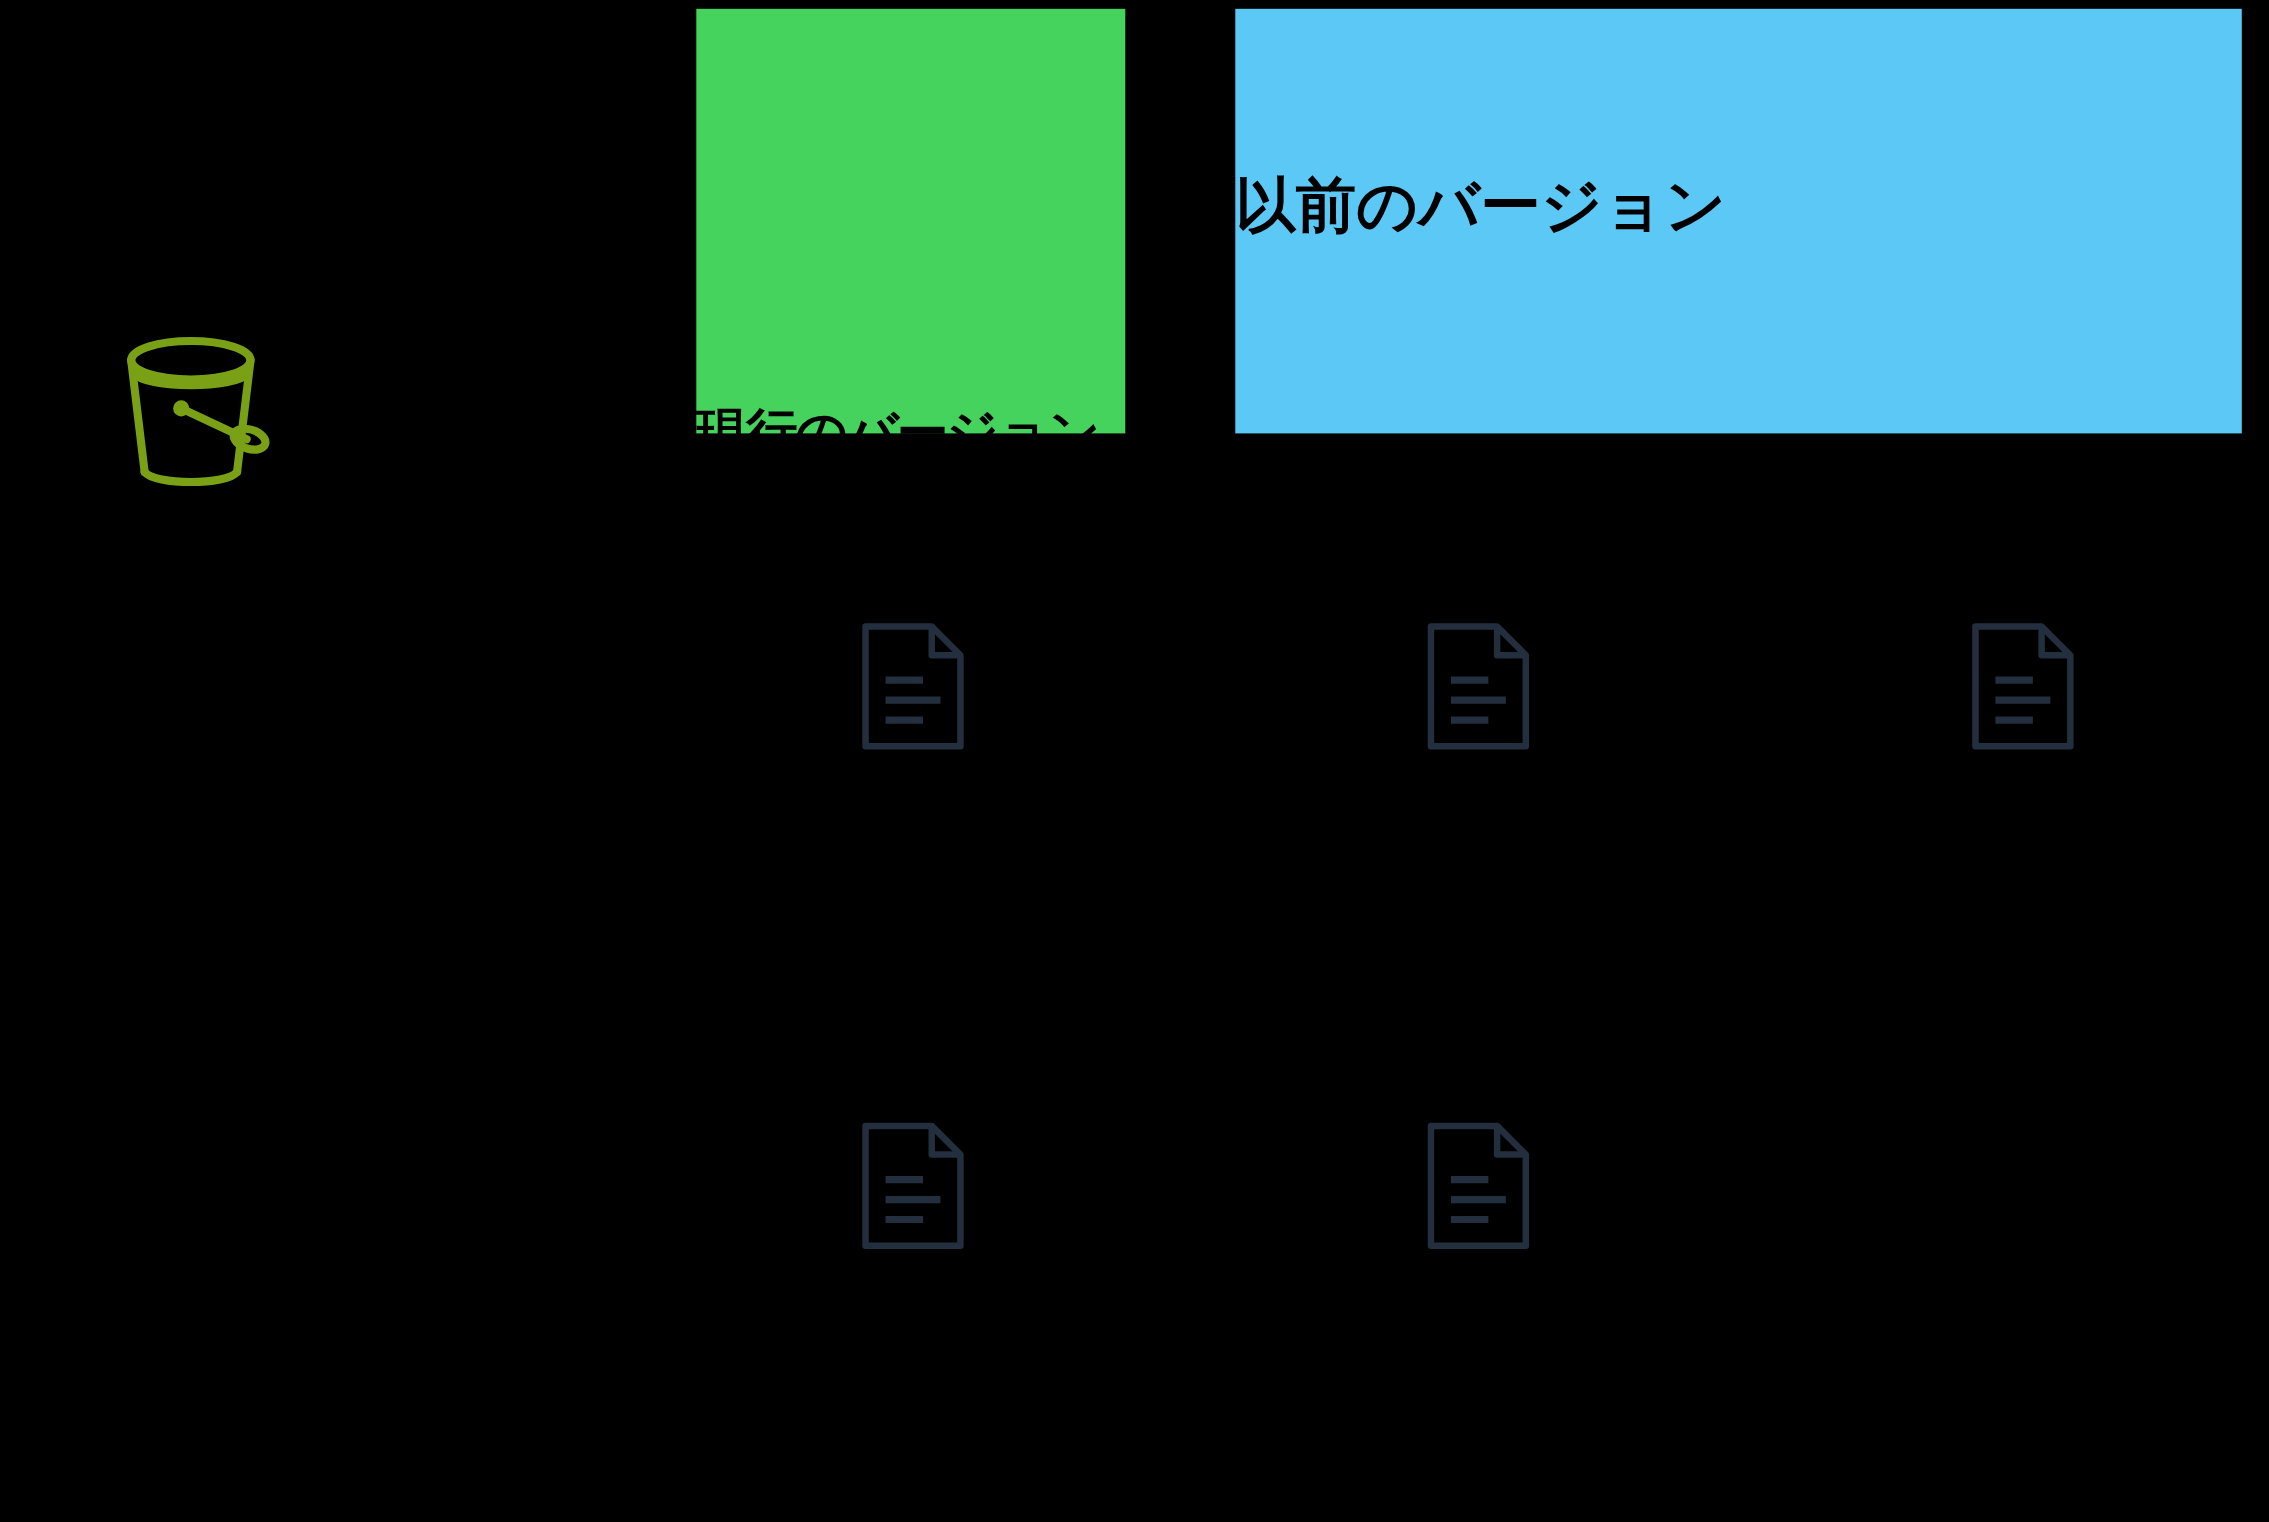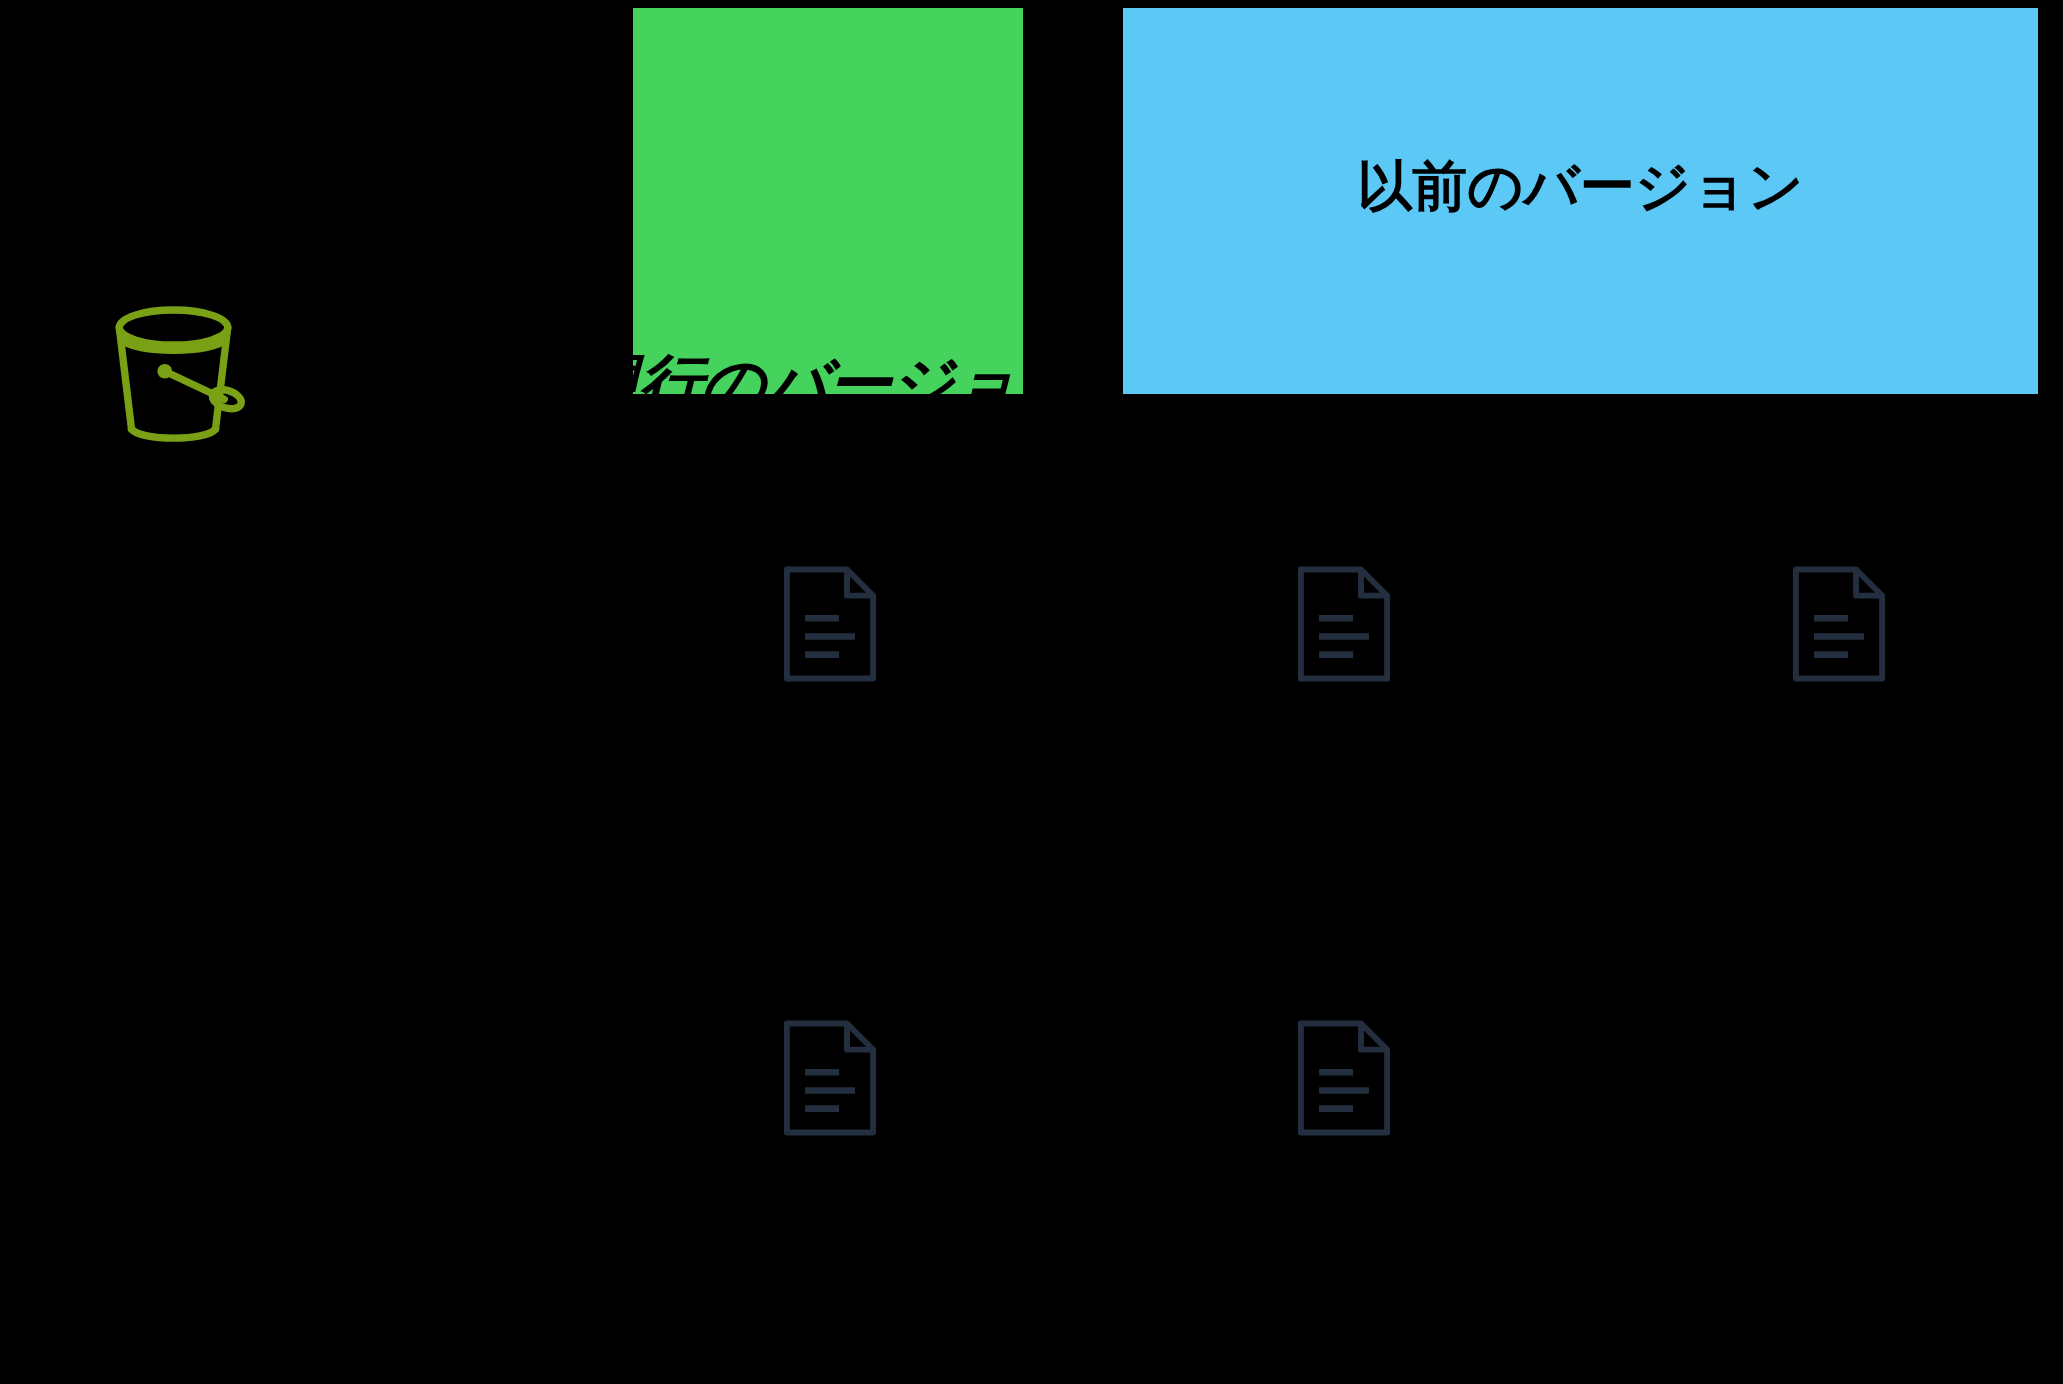--- a/index.html
+++ b/index.html
@@ -16,42 +16,41 @@
     height: 1384px;
     background: #000000;
     overflow: hidden;
   }
 
   
   .version-band {
     position: absolute;
     display: flex;
     align-items: flex-end;
-    justify-content: center;
+    justify-content: flex-start;
     box-sizing: border-box;
   }
   .version-band .band-label {
     color: #000000;
     font-weight: 700;
     line-height: 1;
     white-space: nowrap;
   }
 
   #band-current {
     left: 633px;
     top: 8px;
     width: 390px;
     height: 386px;
   }
   #band-current .band-label {
-    font-size: 64px;
+    font-size: 47px;
     position: relative;
     bottom: -22px;
     letter-spacing: -2px;
-    font-style: italic;
   }
 
   #band-previous {
     left: 1123px;
     top: 8px;
     width: 915px;
     height: 386px;
   }
   #band-previous .band-label {
     font-size: 55px;

